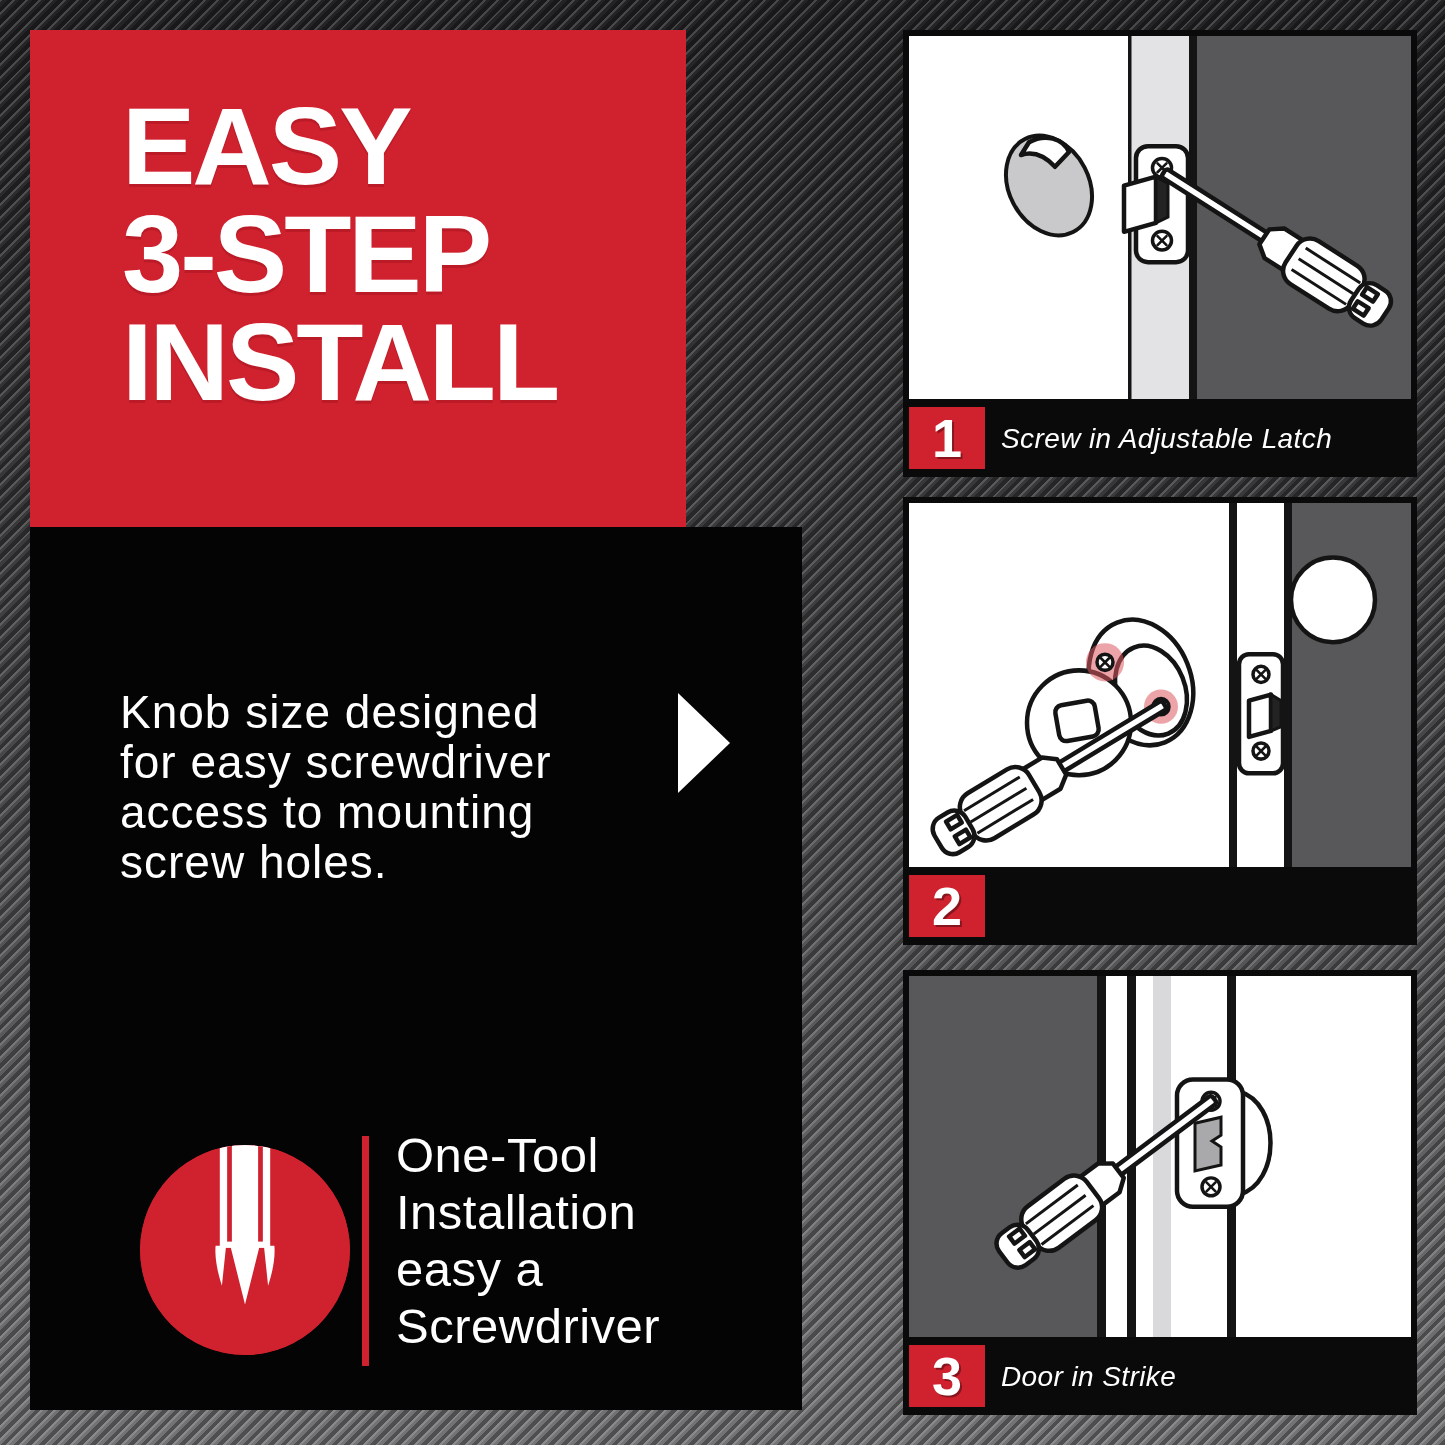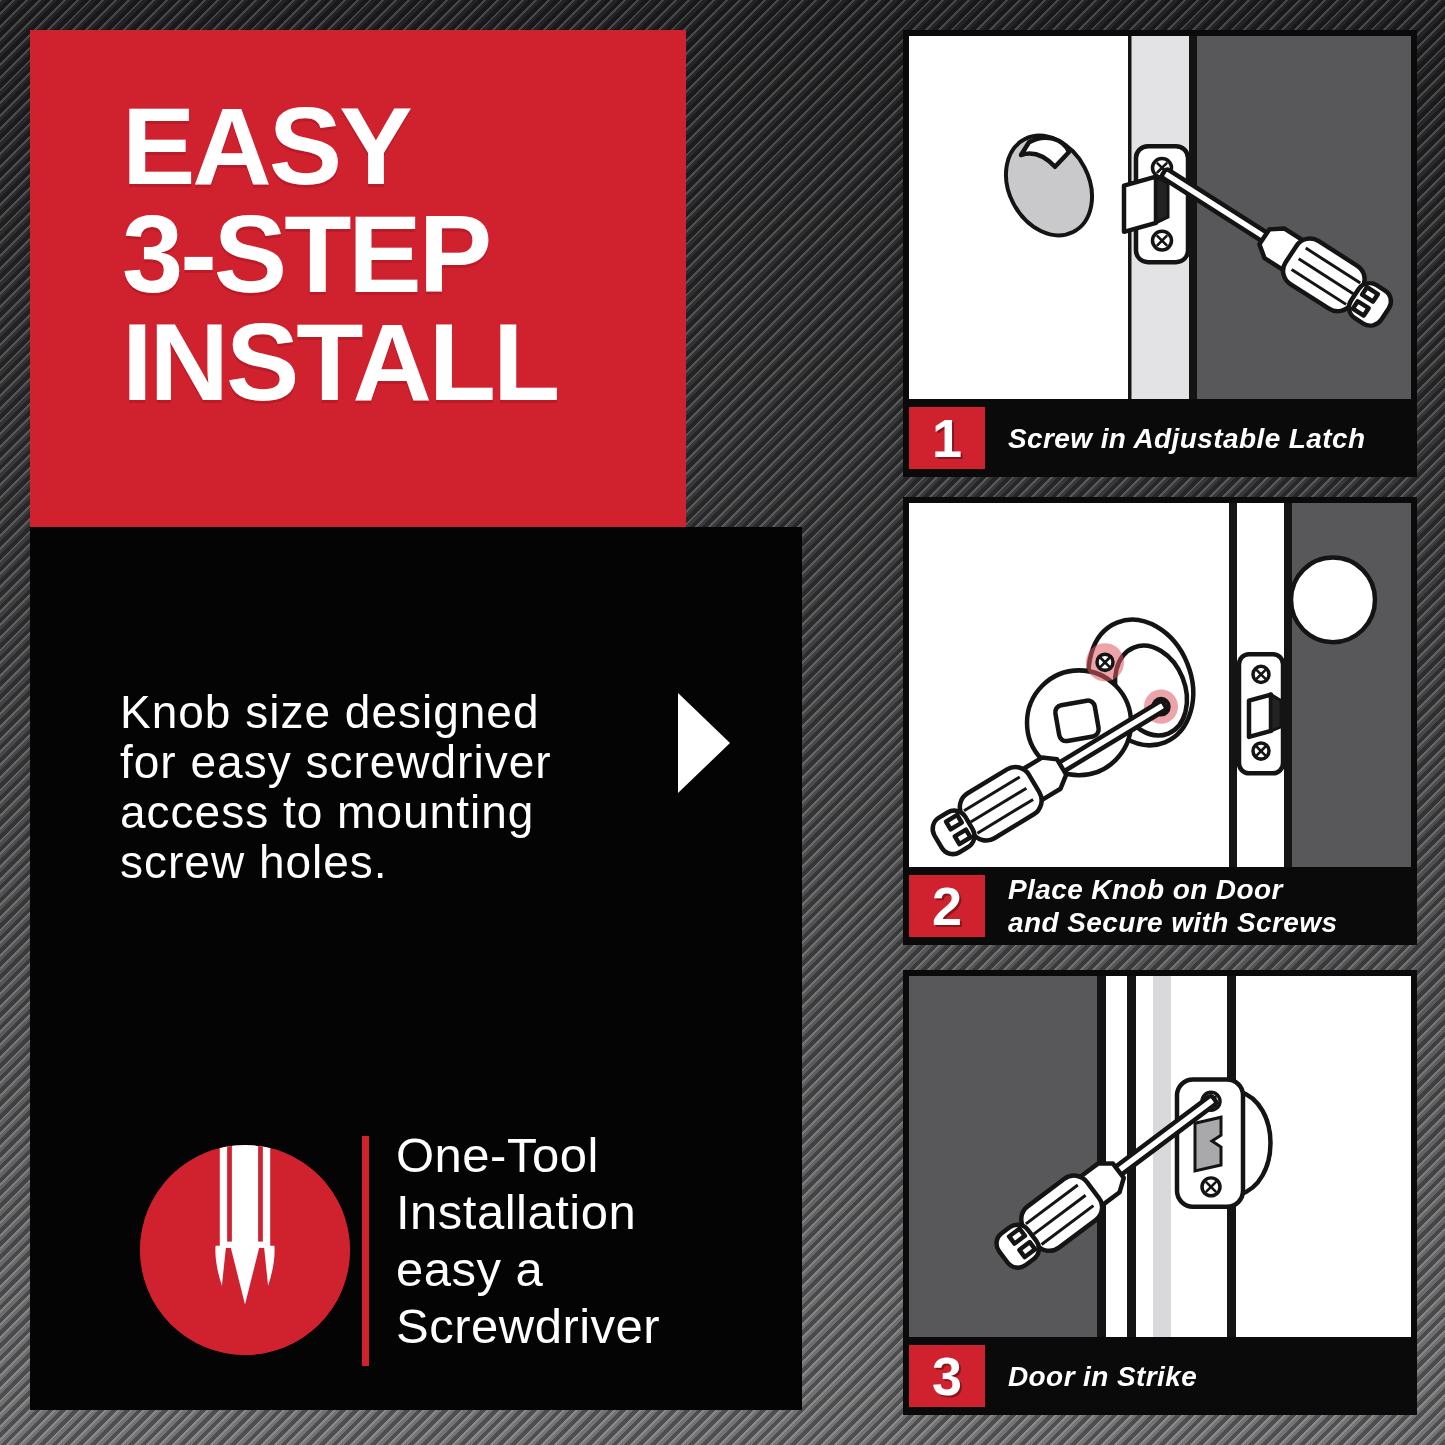--- a/index.html
+++ b/index.html
@@ -48,21 +48,21 @@
   .illus{flex:1;background:#fff;position:relative;overflow:hidden;}
   .illus svg{display:block;width:100%;height:100%;}
   .cap{height:66px;margin-top:6px;display:flex;align-items:center;background:#0a0a0a;}
   .badge{
     width:76px;height:62px;flex:0 0 76px;background:#d0212e;color:#fff;
     display:flex;align-items:center;justify-content:center;
     font-size:54px;font-weight:900;line-height:1;
     text-shadow:2px 2px 0 rgba(0,0,0,.35);
   }
   .cap-text{
-    margin-left:23px;color:#fff;font-weight:700;font-style:italic;
+    margin-left:16px;color:#fff;font-weight:400;font-style:italic;
     font-size:28px;line-height:33px;letter-spacing:.4px;white-space:pre-line;
   }
   
   .wfill{fill:#fff;stroke:#141414;stroke-width:4.5;stroke-linejoin:round;}
   .gfill{fill:#c9c9cb;stroke:#141414;stroke-width:4;stroke-linejoin:round;}
   .screw circle{fill:#fff;stroke:#141414;stroke-width:3.5;}
   .screw line{stroke:#141414;stroke-width:2.6;stroke-linecap:round;}
   .sd rect,.sd path{fill:#fff;stroke:#141414;stroke-width:4.5;stroke-linejoin:round;}
   .sd line{stroke:#141414;stroke-width:3;}
   .hl{fill:rgba(221,90,96,.55);}
@@ -192,22 +192,20 @@
             <line x1="157" y1="0" x2="222" y2="0"></line>
             <line x1="157" y1="13" x2="222" y2="13"></line>
           <rect x="224" y="-20" width="36" height="40" rx="13"></rect>
           <rect x="230" y="-13" width="13" height="9" stroke-width="3"></rect>
           <rect x="230" y="4" width="13" height="9" stroke-width="3"></rect>
         </g>
       </svg>
     </div>
     <div class="cap">
       <div class="badge">2</div>
-      <div class="cap-text">Place Knob on Door
-and Secure with Screws</div>
     </div>
   </div>
 
   <div class="step step-3">
     <div class="illus">
       <svg viewBox="0 0 502 363" preserveAspectRatio="none">
         <rect x="0" y="0" width="502" height="363" fill="#ffffff"></rect>
         <rect x="0" y="0" width="188" height="363" fill="#58585a"></rect>
         <rect x="188" y="0" width="9" height="363" fill="#141414"></rect>
         <rect x="218" y="0" width="9" height="363" fill="#141414"></rect>

